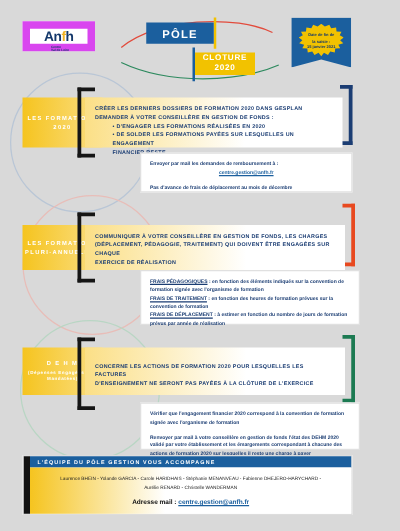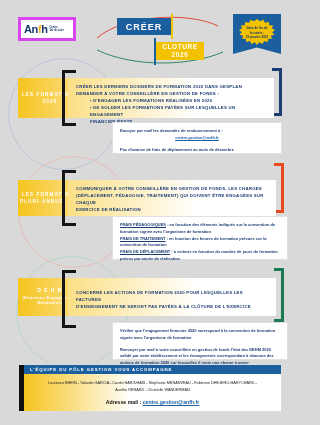--- a/index.html
+++ b/index.html
@@ -26,23 +26,24 @@
   .arc-red    { left: 18px; top: 156px; width: 112px; height: 112px; border-width: 1px; border-color: #e8bdb8; }
   .arc-green  { left: 16px; top: 256px; width: 112px; height: 112px; border-width: 1px; border-color: #b9d6c4; }
 
   .swoosh { position: absolute; pointer-events: none; }
 
   
   .logo-box {
     position: absolute; left: 18px; top: 17px;
     width: 58px; height: 24px;
     background: #ffffff;
-    border: 3px solid #d946ef;
+    border: 6px solid #d946ef;
     display: flex; align-items: center; justify-content: flex-start;
     padding: 2px 3px;
+    flex-direction: column;
   }
   .logo-word {
     font-size: 11px; font-weight: bold; color: #14386b;
     letter-spacing: -0.4px; line-height: 1;
   }
   .logo-word .accent { color: #f0b323; }
   .logo-sub {
     font-size: 2.6px; color: #14386b; line-height: 1.25;
     margin-left: 2px; font-weight: bold;
   }
@@ -195,21 +196,21 @@
   <div class="logo-box">
     <span class="logo-word">An<span class="accent">f</span>h</span>
     <span class="logo-sub">
       Centre<br>Val de Loire
       <span class="logo-bar"></span>
     </span>
   </div>
 
   <div class="memo-tick"></div>
   <div class="memo-box">
-    <span class="txt">CRÉER</span>
+    <span class="txt">PÔLE</span>
   </div>
 
   <div class="cloture-tick"></div>
   <div class="cloture-box">
     <span class="txt">CLOTURE</span>
     <span class="txt">2020</span>
   </div>
 
   <div class="flag">
     <div class="flag-shape"></div>

